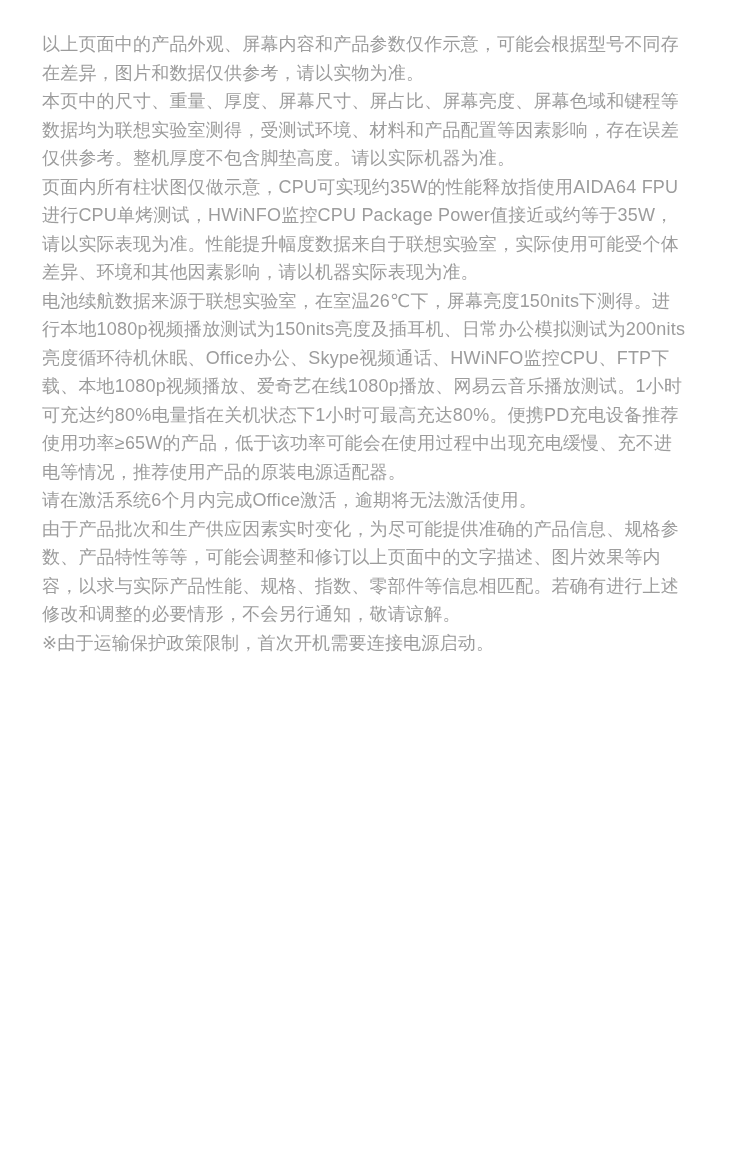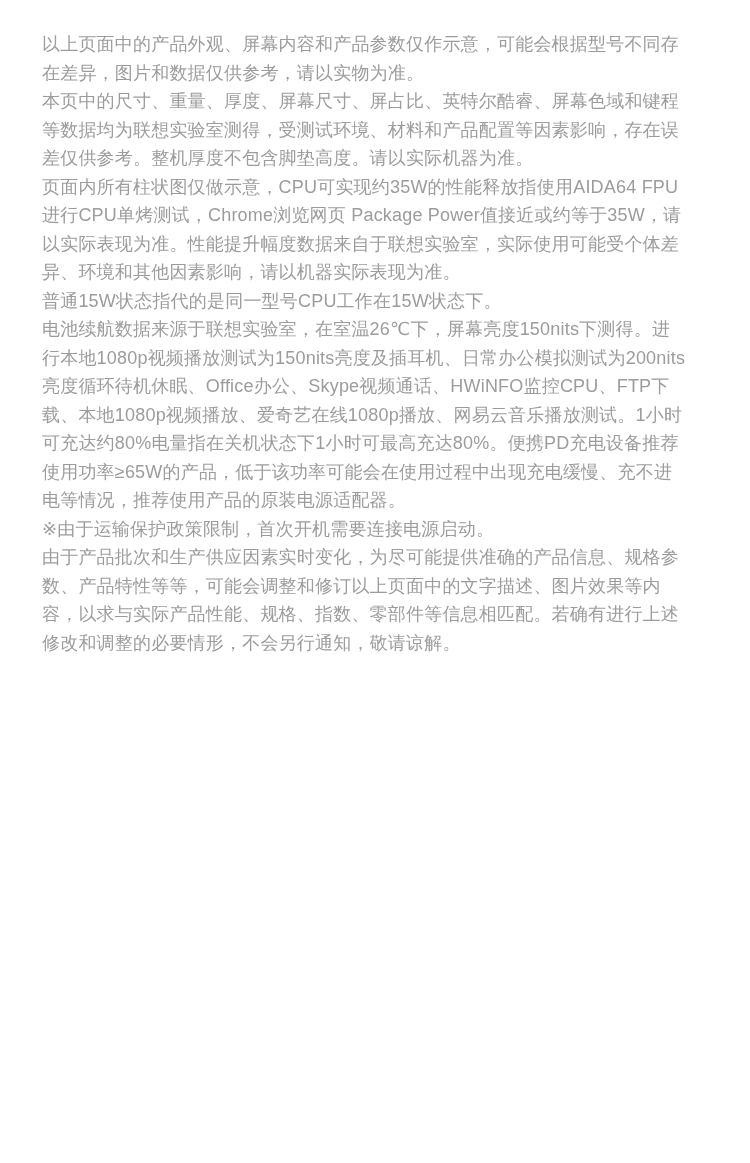--- a/index.html
+++ b/index.html
@@ -23,19 +23,19 @@
     letter-spacing: 0.2px;
     word-break: break-word;
     overflow-wrap: break-word;
   }
 </style>
 </head>
 <body>
 
 <main class="disclaimer-section">
   <p class="disclaimer-paragraph">以上页面中的产品外观、屏幕内容和产品参数仅作示意，可能会根据型号不同存在差异，图片和数据仅供参考，请以实物为准。</p>
-  <p class="disclaimer-paragraph">本页中的尺寸、重量、厚度、屏幕尺寸、屏占比、英特尔酷睿、屏幕色域和键程等数据均为联想实验室测得，受测试环境、材料和产品配置等因素影响，存在误差仅供参考。整机厚度不包含脚垫高度。请以实际机器为准。</p>
-  <p class="disclaimer-paragraph">页面内所有柱状图仅做示意，CPU可实现约35W的性能释放指使用AIDA64 FPU进行CPU单烤测试，Chrome浏览网页 Package Power值接近或约等于35W，请以实际表现为准。性能提升幅度数据来自于联想实验室，实际使用可能受个体差异、环境和其他因素影响，请以机器实际表现为准。</p>
-  <p class="disclaimer-paragraph">普通15W状态指代的是同一型号CPU工作在15W状态下。</p>
+  <p class="disclaimer-paragraph">本页中的尺寸、重量、厚度、屏幕尺寸、屏占比、屏幕亮度、屏幕色域和键程等数据均为联想实验室测得，受测试环境、材料和产品配置等因素影响，存在误差仅供参考。整机厚度不包含脚垫高度。请以实际机器为准。</p>
+  <p class="disclaimer-paragraph">页面内所有柱状图仅做示意，CPU可实现约35W的性能释放指使用AIDA64 FPU进行CPU单烤测试，HWiNFO监控CPU Package Power值接近或约等于35W，请以实际表现为准。性能提升幅度数据来自于联想实验室，实际使用可能受个体差异、环境和其他因素影响，请以机器实际表现为准。</p>
   <p class="disclaimer-paragraph">电池续航数据来源于联想实验室，在室温26℃下，屏幕亮度150nits下测得。进行本地1080p视频播放测试为150nits亮度及插耳机、日常办公模拟测试为200nits亮度循环待机休眠、Office办公、Skype视频通话、HWiNFO监控CPU、FTP下载、本地1080p视频播放、爱奇艺在线1080p播放、网易云音乐播放测试。1小时可充达约80%电量指在关机状态下1小时可最高充达80%。便携PD充电设备推荐使用功率≥65W的产品，低于该功率可能会在使用过程中出现充电缓慢、充不进电等情况，推荐使用产品的原装电源适配器。</p>
+  <p class="disclaimer-paragraph">请在激活系统6个月内完成Office激活，逾期将无法激活使用。</p>
+  <p class="disclaimer-paragraph">由于产品批次和生产供应因素实时变化，为尽可能提供准确的产品信息、规格参数、产品特性等等，可能会调整和修订以上页面中的文字描述、图片效果等内容，以求与实际产品性能、规格、指数、零部件等信息相匹配。若确有进行上述修改和调整的必要情形，不会另行通知，敬请谅解。</p>
   <p class="disclaimer-paragraph">※由于运输保护政策限制，首次开机需要连接电源启动。</p>
-  <p class="disclaimer-paragraph">由于产品批次和生产供应因素实时变化，为尽可能提供准确的产品信息、规格参数、产品特性等等，可能会调整和修订以上页面中的文字描述、图片效果等内容，以求与实际产品性能、规格、指数、零部件等信息相匹配。若确有进行上述修改和调整的必要情形，不会另行通知，敬请谅解。</p>
 </main>
 
 </body></html>

